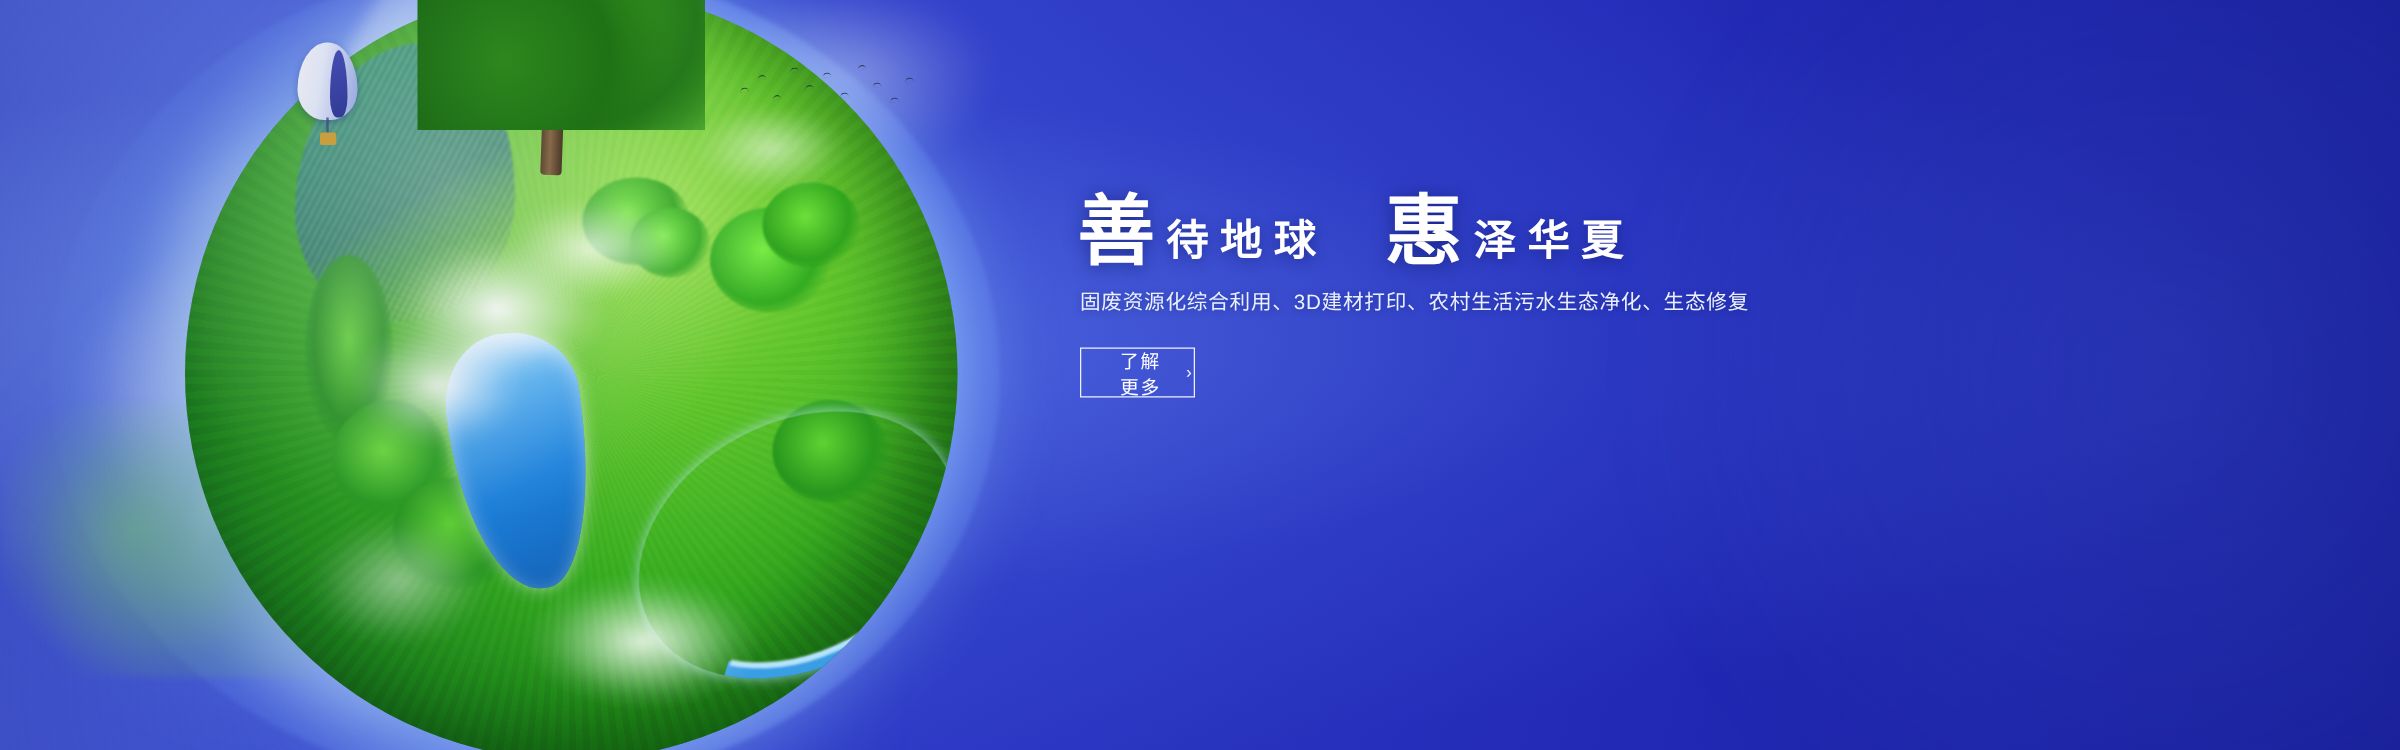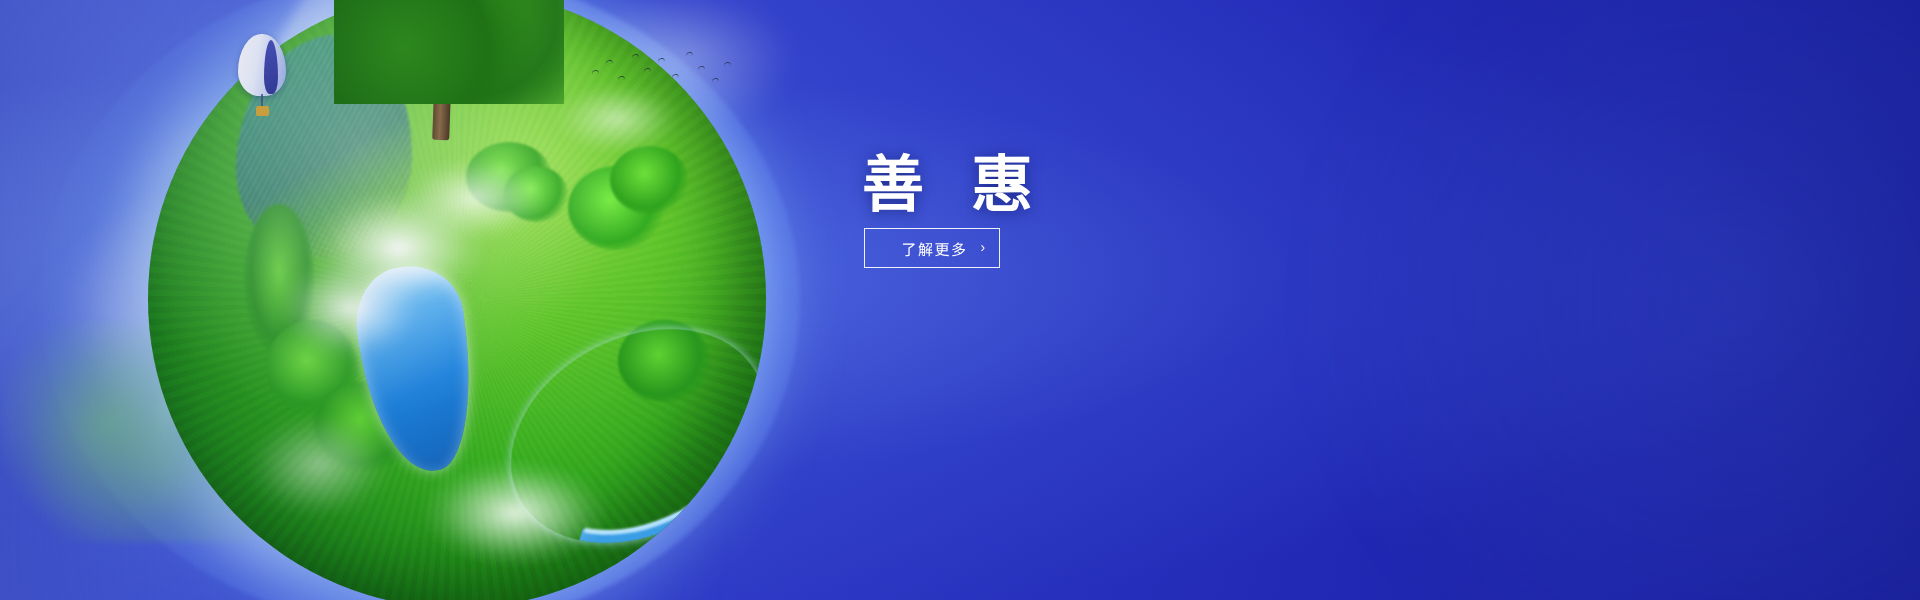--- a/index.html
+++ b/index.html
@@ -246,21 +246,21 @@
     color:#f2f5ff; margin:6px 0 22px 2px;
     text-shadow:0 1px 8px rgba(10,20,90,.40);
   }
   .desc {
     font-size:16.5px; letter-spacing:.6px; color:#eaf0ff;
     margin:0 0 26px 2px;
     text-shadow:0 1px 6px rgba(10,20,90,.35);
   }
   .cta {
     display:inline-flex; align-items:center; justify-content:center; gap:13px;
-    width:136px; height:40px;
+    width:92px; height:40px;
     border:1px solid rgba(255,255,255,.92);
     background:transparent; color:#fff;
     font-size:15px; letter-spacing:1.5px;
     cursor:pointer;
     margin-left:2px;
     font-family:inherit;
     padding-left:24px;
   }
   .cta .chev { font-size:14px; opacity:.95; transform:translateY(-1px); }
 </style>
@@ -337,25 +337,28 @@
     <div class="bird" style="left:124px;top:32px;"></div>
     <div class="bird" style="left:136px;top:16px;"></div>
   </div>
 
   <div class="vignette"></div>
 
   <div class="content">
 
     <div class="headline">
       <span class="h-big">善</span>
+      <span class="h-small">待地球</span>
       <span class="h-gap"></span>
       <span class="h-big">惠</span>
+      <span class="h-small">泽华夏</span>
     </div>
 
 
+    <div class="desc">固废资源化综合利用、3D建材打印、农村生活污水生态净化、生态修复</div>
 
     <button class="cta">
       <span>了解更多</span>
       <span class="chev">›</span>
     </button>
 
   </div>
 </div>
 
 </body></html>

